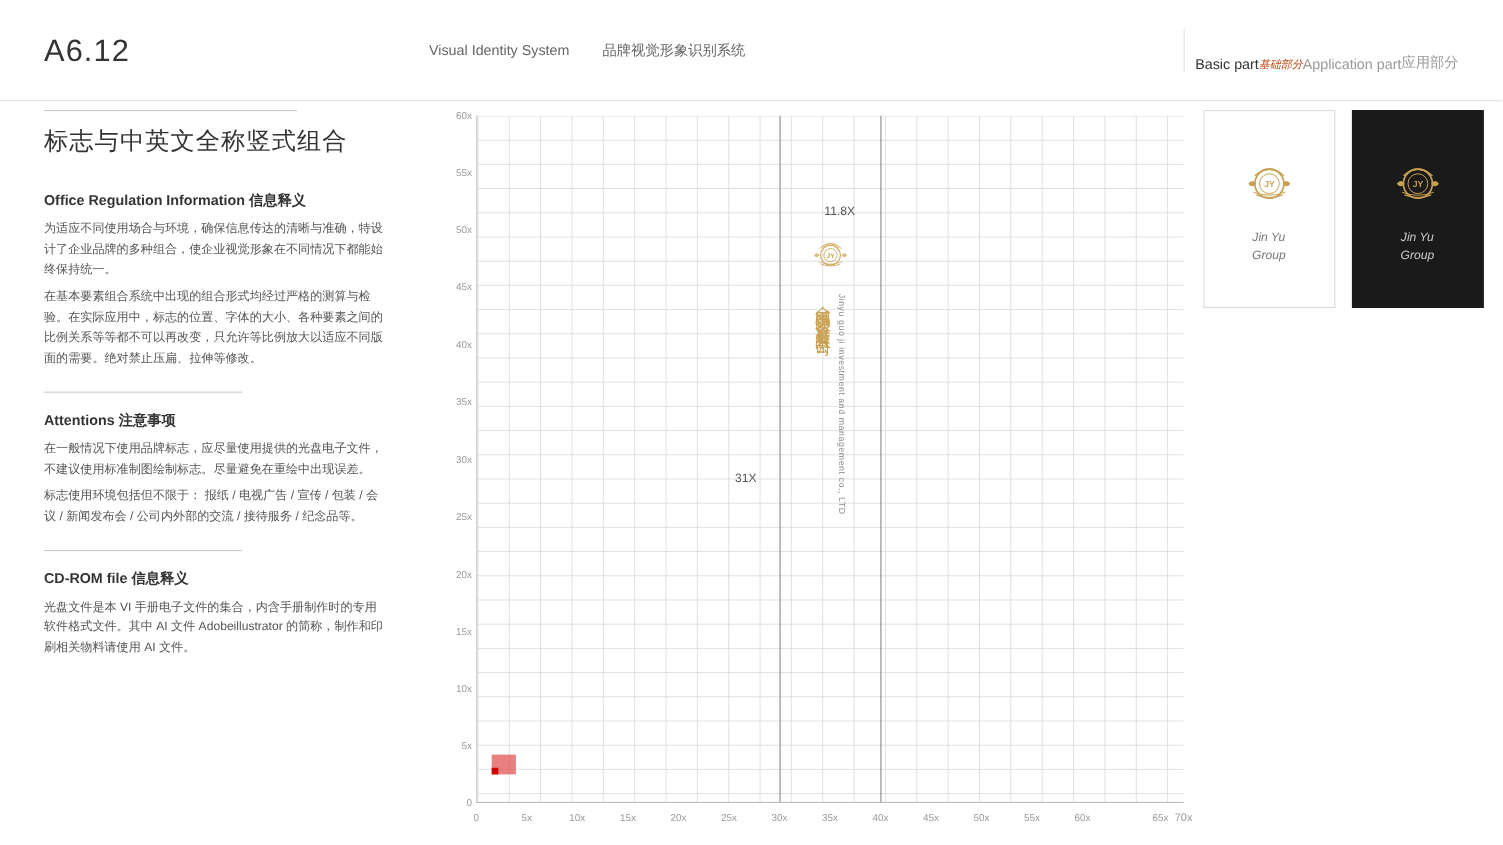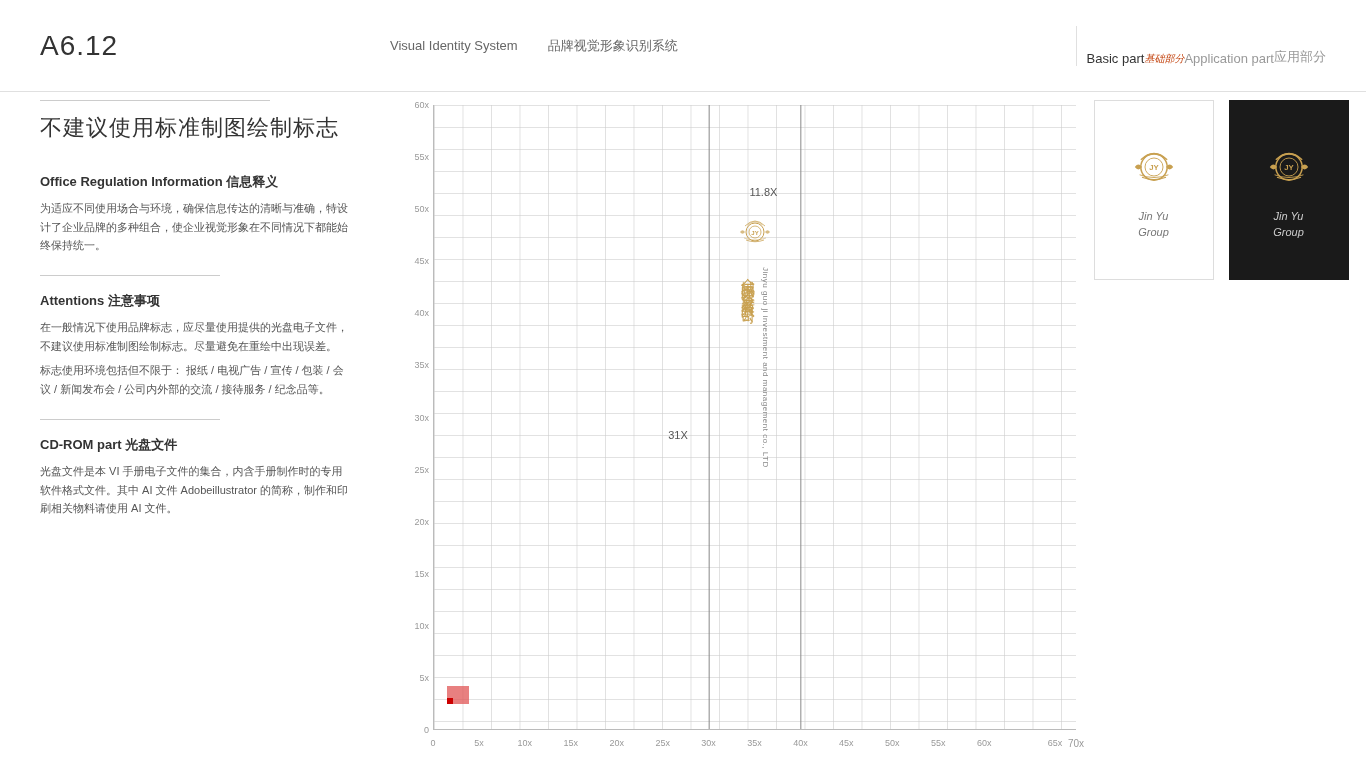--- a/index.html
+++ b/index.html
@@ -141,40 +141,41 @@
     <div class="header-divider"></div>
     <span class="header-basic">Basic part</span>
     <span class="header-basic-cn">基础部分</span>
     <span class="header-app">Application part</span>
     <span class="header-app-cn">应用部分</span>
   </div>
 </div>
 
 <div class="sidebar">
   <div class="sidebar-title-line"></div>
-  <div class="sidebar-main-title">不建议使用标准制图绘制标志</div>
+  <div class="sidebar-main-title">标志与中英文全称竖式组合</div>
 
   <div class="sidebar-section">
     <div class="sidebar-section-title">Office Regulation Information 信息释义</div>
     <div class="sidebar-section-body">为适应不同使用场合与环境，确保信息传达的清晰与准确，特设计了企业品牌的多种组合，使企业视觉形象在不同情况下都能始终保持统一。</div>
+    <div class="sidebar-section-body2">在基本要素组合系统中出现的组合形式均经过严格的测算与检验。在实际应用中，标志的位置、字体的大小、各种要素之间的比例关系等等都不可以再改变，只允许等比例放大以适应不同版面的需要。绝对禁止压扁、拉伸等修改。</div>
   </div>
 
   <div class="sidebar-section-divider"></div>
 
   <div class="sidebar-section">
     <div class="sidebar-section-title">Attentions 注意事项</div>
     <div class="sidebar-section-body">在一般情况下使用品牌标志，应尽量使用提供的光盘电子文件，不建议使用标准制图绘制标志。尽量避免在重绘中出现误差。</div>
     <div class="sidebar-section-body2">标志使用环境包括但不限于：
 报纸 / 电视广告 / 宣传 / 包装 / 会议 / 新闻发布会 / 公司内外部的交流 / 接待服务 / 纪念品等。</div>
   </div>
 
   <div class="sidebar-section-divider"></div>
 
   <div class="sidebar-section">
-    <div class="sidebar-section-title">CD-ROM part 光盘文件</div>
+    <div class="sidebar-section-title">CD-ROM file 信息释义</div>
     <div class="sidebar-section-body">光盘文件是本 VI 手册电子文件的集合，内含手册制作时的专用软件格式文件。其中 AI 文件 Adobeillustrator 的简称，制作和印刷相关物料请使用 AI 文件。</div>
   </div>
 </div>
 
 <div style="position:absolute; top:80px; left:395px; right:290px; bottom:0;">
 
   <div style="position:absolute; top:25px; left:0; width:38px; bottom:38px;">
   </div>
 
   <div style="position:absolute; bottom:0; left:38px; right:0; height:38px;">

